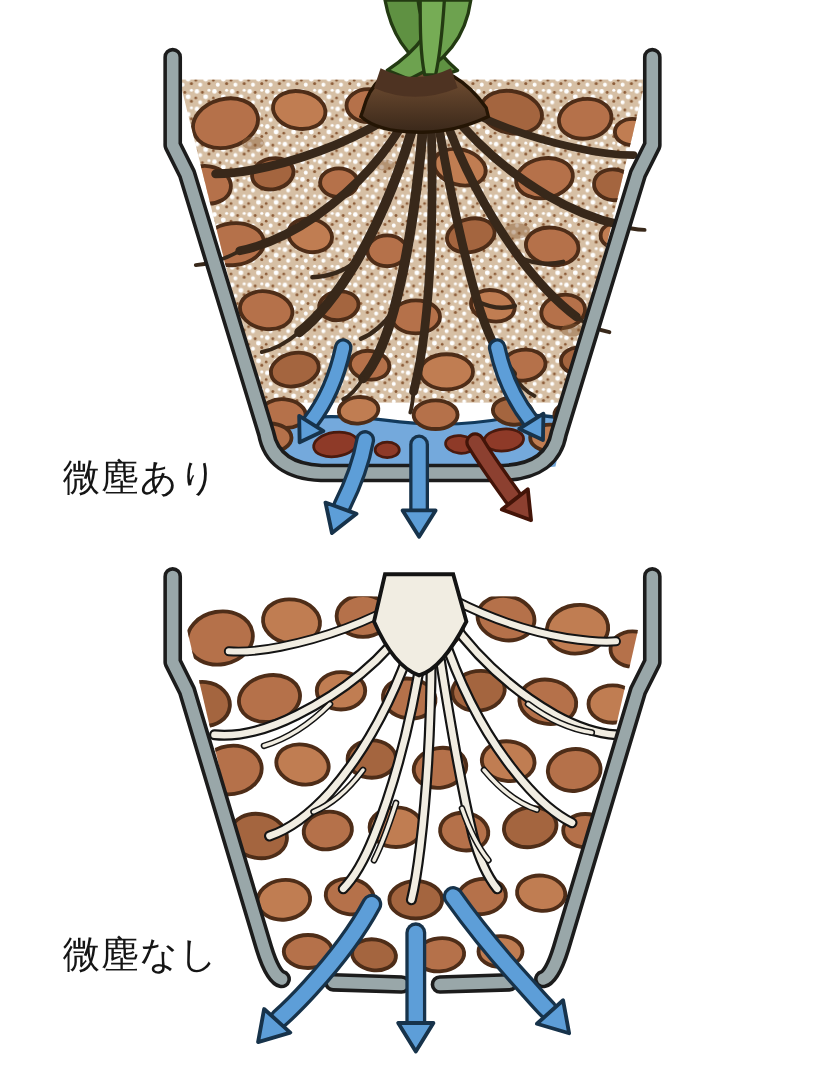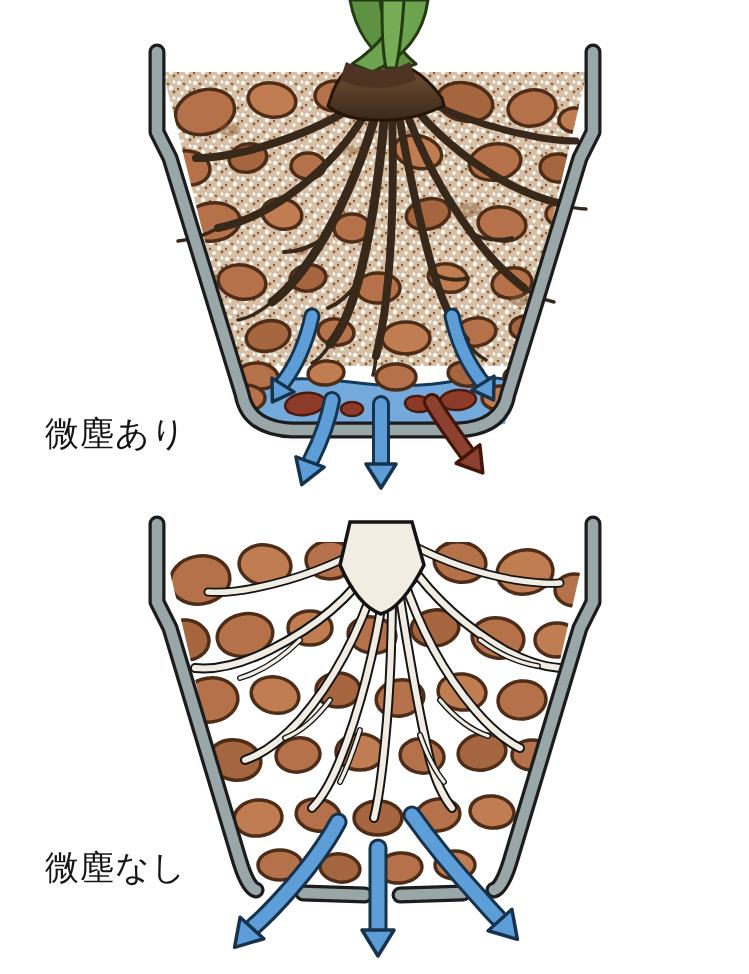--- a/index.html
+++ b/index.html
@@ -1,18 +1,18 @@
 <!DOCTYPE html>
 <html style="--page-bg: #ffffff; --label-text: #151515; --pot-gray: #99a7a9; --pot-outline: #1c1c1c; --pebble: #b5714a; --pebble-light: #c07d52; --pebble-dark: #a4653f; --pebble-outline: #4e2d18; --dust-bg: #d6bfa4; --dust-speck-light: #ffffff; --dust-speck-dark: #8a5a36; --water-blue: #74a9dc; --arrow-blue: #5d9ed8; --arrow-outline: #17334b; --muddy-red: #8e3a28; --muddy-arrow: #8c4030; --root-dark: #38281a; --root-crown-light: #7a5436; --root-light: #f1ede2; --stem-green: #6da24f; --stem-green-dark: #5f9142; --stem-green-light: #76ac55;"><head>
 <meta charset="utf-8">
 <style>
   html,body{margin:0;padding:0;background:#ffffff;}
   #stage{position:relative;width:749px;height:974px;background:var(--page-bg,#fff);overflow:hidden;
          font-family:"Liberation Sans","DejaVu Sans",sans-serif;}
-  .label{position:absolute;font-size:34px;letter-spacing:1px;color:var(--label-text,#151515);}
+  .label{position:absolute;font-size:34px;letter-spacing:1px;color:var(--label-text,#151515);margin-left:12px;}
   #label-top{left:45px;top:411px;}
   #label-bottom{left:45px;top:845px;}
   svg{position:absolute;left:0;display:block;}
   #fig-top{top:0;}
   #fig-bottom{top:500px;}
 
   .pebble{fill:var(--pebble);stroke:var(--pebble-outline);stroke-width:3.5;}
   .pebble.lt{fill:var(--pebble-light);}
   .pebble.dk{fill:var(--pebble-dark);}
   .clump{fill:var(--muddy-red);stroke:#4a1a0e;stroke-width:2.5;}

